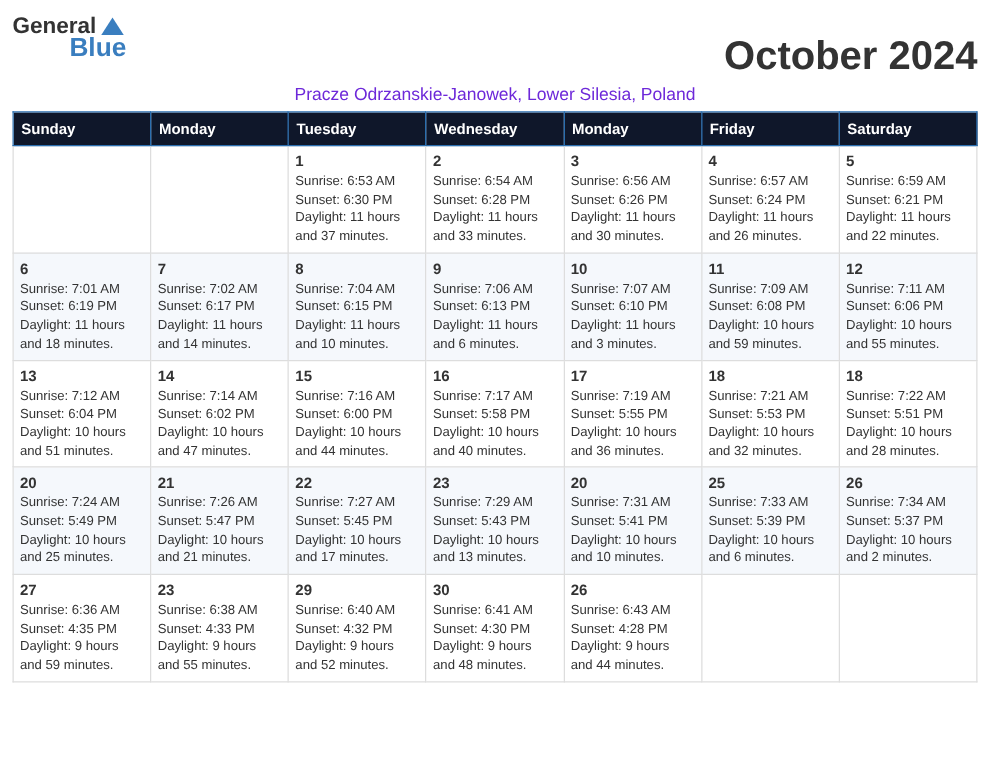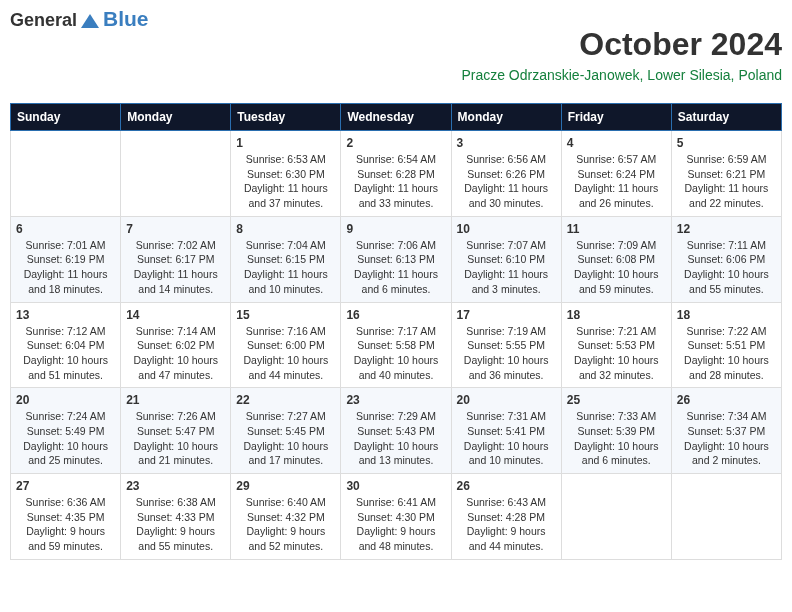--- a/index.html
+++ b/index.html
@@ -11,40 +11,40 @@
       padding: 10px;
     }
     .header {
       display: flex;
       justify-content: space-between;
       align-items: flex-start;
       margin-bottom: 4px;
     }
     .logo {
       display: flex;
-      flex-direction: row;
+      flex-direction: column;
       align-items: flex-end;
     }
     .logo-text {
       display: flex;
       align-items: center;
       gap: 2px;
     }
     .month-title {
       font-size: 32px;
       font-weight: bold;
       color: #333;
       text-align: right;
       margin-top: 16px;
     }
     .subtitle {
       font-size: 14px;
-      color: #15803d;
-      text-align: right;
-      margin-bottom: 20px;
+      color: #6d28d9;
+      text-align: center;
+      margin-bottom: 6px;
     }
     table {
       width: 100%;
       border-collapse: collapse;
       font-size: 11px;
     }
     thead th {
       background-color: #0f172a;
       color: #fff;
       text-align: left;
@@ -68,21 +68,20 @@
       font-weight: bold;
       font-size: 12px;
       color: #333;
       display: block;
       margin-bottom: 2px;
     }
     .day-detail {
       color: #333;
       font-size: 10.5px;
       line-height: 1.4;
-      text-align: center;
     }
     .empty-cell {
       background: #fff !important;
     }
     tbody tr:nth-child(even) td.empty-cell {
       background: #f5f8fc !important;
     }
   </style>
 </head>
 <body>

